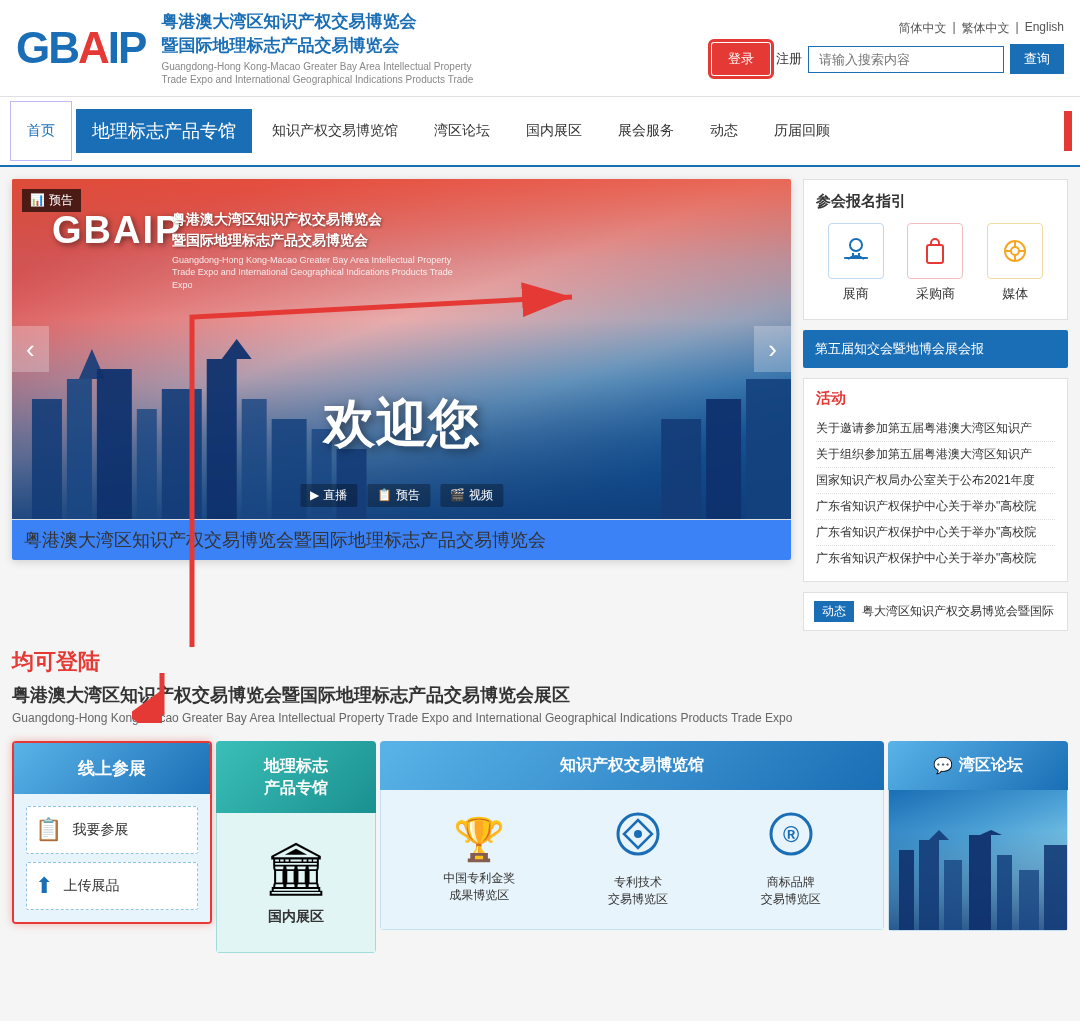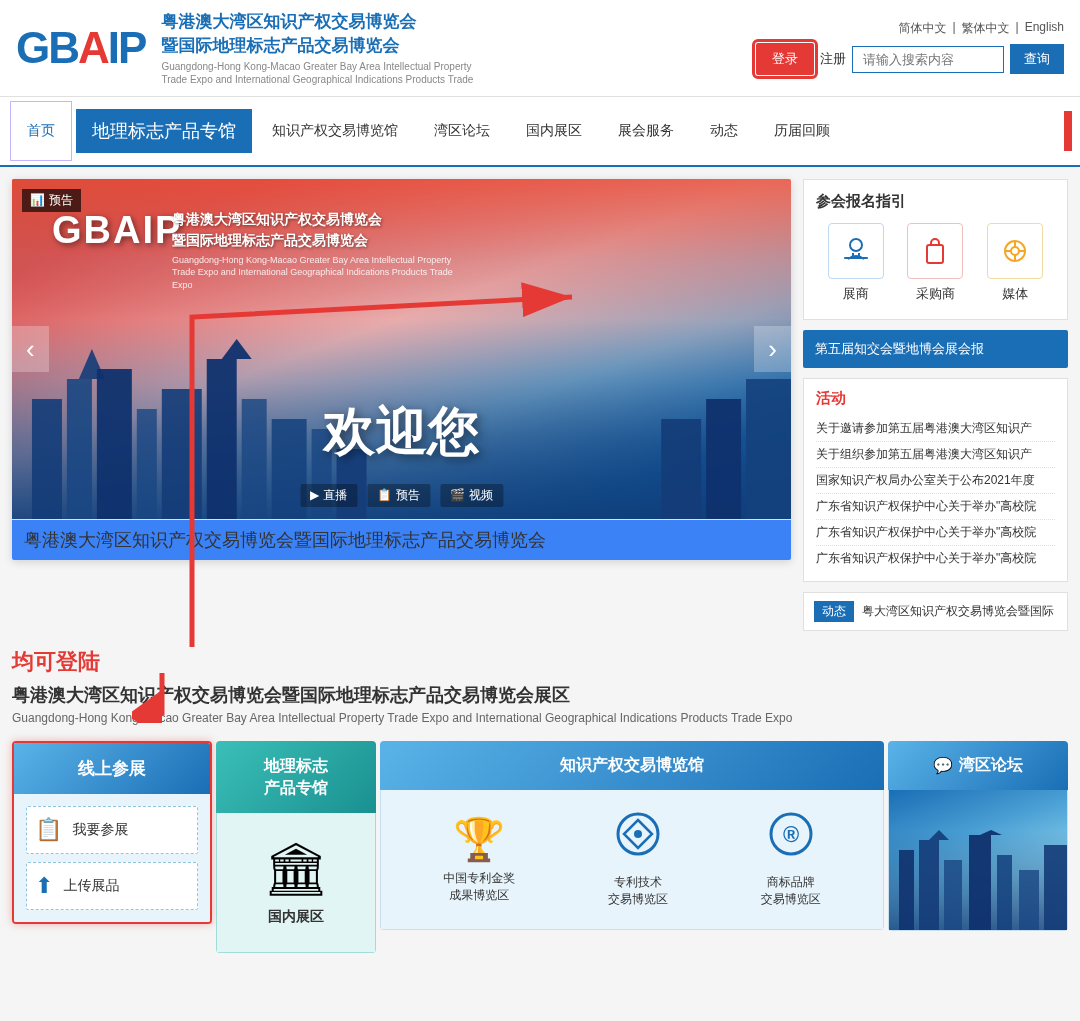--- a/index.html
+++ b/index.html
@@ -27,21 +27,21 @@
     <div style="display:flex; gap:6px; font-size:12px; color:#555;">
       <span style="cursor:pointer;">简体中文</span>
       <span>|</span>
       <span style="cursor:pointer;">繁体中文</span>
       <span>|</span>
       <span style="cursor:pointer;">English</span>
     </div>
     <div style="display:flex; align-items:center; gap:6px;">
       <button style="background:#e53935; color:#fff; border:2px solid #e53935; padding:5px 14px; cursor:pointer; font-size:13px; border-radius:2px; outline:3px solid #e53935; outline-offset:1px;">登录</button>
       <span style="color:#333; font-size:13px; cursor:pointer;">注册</span>
-      <input type="text" style="border: 1px solid rgb(26, 110, 181); padding: 5px 10px; width: 152px; font-size: 13px; outline: none; color: #a21caf;" placeholder="请输入搜索内容">
+      <input type="text" style="border: 1px solid rgb(26, 110, 181); padding: 5px 10px; width: 196px; font-size: 13px; outline: none; color: #a21caf;" placeholder="请输入搜索内容">
       <button style="background:#1a6eb5; color:#fff; border:none; padding:6px 14px; cursor:pointer; font-size:13px; display:flex; align-items:center; gap:4px;">查询</button>
     </div>
   </div>
 </div>
 
 <div style="background:#fff; display:flex; align-items:center; border-bottom:2px solid #1a6eb5; padding:0 8px; overflow:hidden;">
   <div style="padding:20px 16px; font-size:14px; cursor:pointer; color:#1a6eb5; border:1px solid #c4b5fd; margin:4px 2px; white-space:nowrap;">首页</div>
   <div style="padding:10px 16px; font-size:18px; cursor:pointer; background:#1a6eb5; color:#fff; margin:4px 2px; white-space:nowrap;text-align:center;">地理标志产品专馆</div>
   <div style="padding:10px 16px; font-size:14px; cursor:pointer; color:#333; margin:4px 2px; white-space:nowrap;">知识产权交易博览馆</div>
   <div style="padding:10px 16px; font-size:14px; cursor:pointer; color:#333; margin:4px 2px; white-space:nowrap;">湾区论坛</div>
@@ -86,21 +86,21 @@
         <div style="position:absolute; top:30px; left:40px; z-index:3;">
           <div style="font-size:38px; font-weight:900; color:#fff; letter-spacing:2px; text-shadow:2px 2px 6px rgba(0,0,0,0.5);">
             <span>GBAIP</span>
           </div>
         </div>
         <div style="position:absolute; top:30px; left:160px; z-index:3; max-width:300px;">
           <div style="font-size:14px; color:#fff; font-weight:bold; line-height:1.5; text-shadow:1px 1px 3px rgba(0,0,0,0.5);">粤港澳大湾区知识产权交易博览会<br>暨国际地理标志产品交易博览会</div>
           <div style="font-size:9px; color:rgba(255,255,255,0.85); margin-top:3px; line-height:1.4;">Guangdong-Hong Kong-Macao Greater Bay Area Intellectual Property<br>Trade Expo and International Geographical Indications Products Trade Expo</div>
         </div>
 
-        <div style="position:absolute; bottom:52px; left:50%; transform:translateX(-50%); z-index:4; text-align:center;">
+        <div style="position:absolute; bottom:60px; left:50%; transform:translateX(-50%); z-index:4; text-align:center;">
           <div style="font-size:52px; color:#fff; font-weight:bold; text-shadow:3px 3px 10px rgba(0,0,0,0.5); white-space:nowrap;">欢迎您</div>
         </div>
 
         <div style="position:absolute; top:10px; left:10px; background:rgba(0,0,0,0.65); color:#fff; padding:3px 8px; font-size:12px; display:flex; align-items:center; gap:4px; z-index:5;">
           <span>📊</span>
           <span>预告</span>
         </div>
 
         <button style="position:absolute; left:0; top:50%; transform:translateY(-50%); background:rgba(255,255,255,0.25); border:none; color:#fff; font-size:26px; padding:10px 14px; cursor:pointer; z-index:5; line-height:1;">‹</button>
         <button style="position:absolute; right:0; top:50%; transform:translateY(-50%); background:rgba(255,255,255,0.25); border:none; color:#fff; font-size:26px; padding:10px 14px; cursor:pointer; z-index:5; line-height:1;">›</button>

